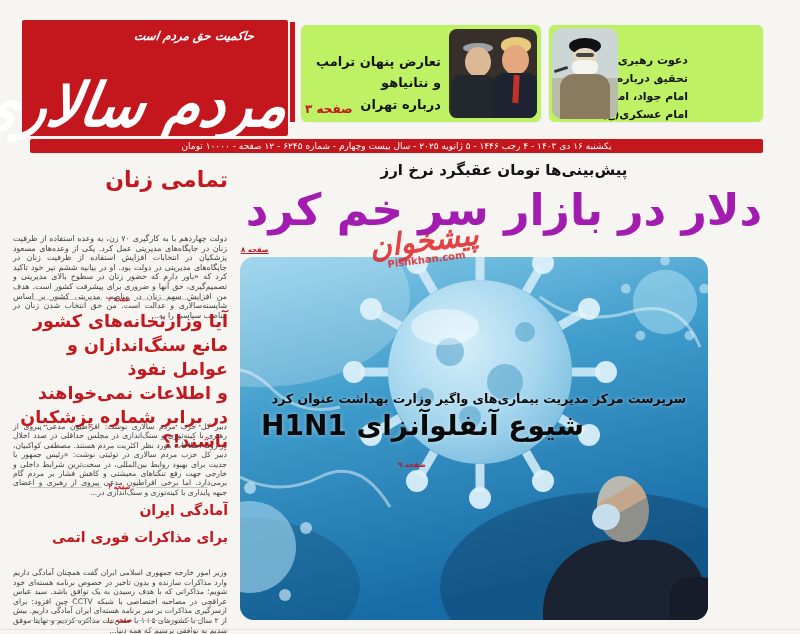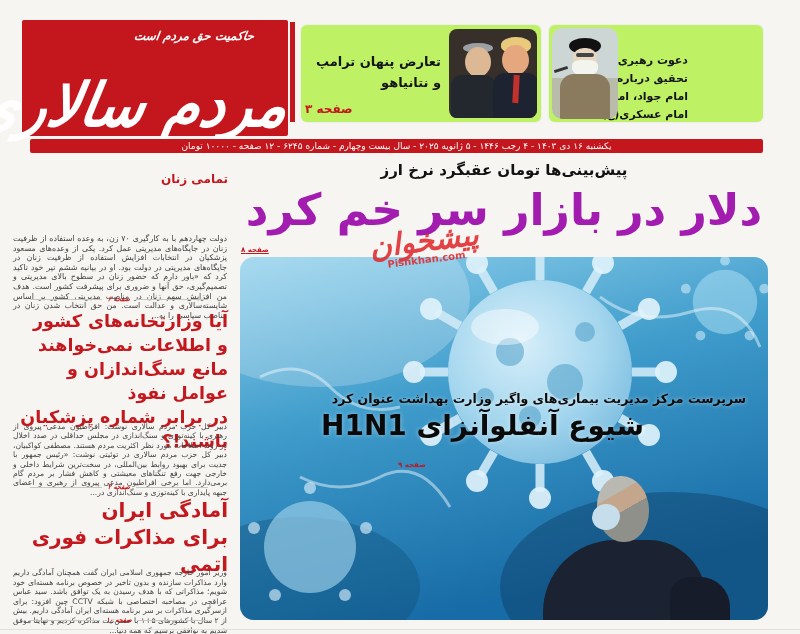--- a/index.html
+++ b/index.html
@@ -51,42 +51,42 @@
   .lead-headline{left:240px;top:180px;width:528px;text-align:center;font-size:44px;font-weight:bold;
                  color:#a21caf;letter-spacing:-1px;line-height:1.35;z-index:2;}
   .lead-page{left:241px;top:246px;font-size:7px;color:#c3161d;font-weight:bold;z-index:3;text-decoration:underline;}
 
   
   .watermark{left:370px;top:226px;z-index:6;transform:rotate(-7deg);text-align:center;opacity:.88;direction:ltr;}
   .wm-fa{font-size:30px;font-weight:bold;font-style:italic;color:#e02a2e;line-height:1;}
   .wm-en{font-size:10px;font-weight:bold;color:#e02a2e;margin-top:-2px;}
 
   
-  .main-photo{left:240px;top:257px;width:528px;height:363px;border-radius:14px;overflow:hidden;z-index:1;}
+  .main-photo{left:240px;top:257px;width:468px;height:363px;border-radius:14px;overflow:hidden;z-index:1;}
   .ph-kicker{position:absolute;top:134px;right:22px;font-size:12.5px;font-weight:bold;color:#0a0a0a;
              text-shadow:0 0 4px rgba(255,255,255,.55);z-index:4;}
   .ph-headline{position:absolute;top:152px;right:124px;font-size:28px;font-weight:bold;color:#0a0a0a;
                text-shadow:0 0 5px rgba(255,255,255,.45);z-index:4;}
   .ph-page{position:absolute;top:204px;left:158px;font-size:7px;color:#c3161d;font-weight:bold;z-index:4;}
 
   
   .man{position:absolute;left:0;top:0;width:100%;height:100%;z-index:3;}
   .man-coat{position:absolute;left:303px;top:283px;width:164px;height:82px;background:#1b2231;
             border-radius:72px 58px 0 0/72px 62px 0 0;}
   .man-coat2{position:absolute;left:430px;top:320px;width:60px;height:45px;background:#161c29;border-radius:20px 30px 0 0;}
   .man-head{position:absolute;left:357px;top:219px;width:52px;height:66px;border-radius:46% 54% 48% 52%;
             background:linear-gradient(150deg,#b9b9b2 0 30%,#c3a68b 30% 52%,#90908a 52%);}
   .man-mask{position:absolute;left:352px;top:247px;width:28px;height:26px;border-radius:50%;
             background:#c6deec;transform:rotate(-12deg);}
 
   
   .art-title{left:10px;width:218px;text-align:right;color:#c4181f;font-weight:bold;}
-  .t1{top:166px;font-size:12px;line-height:27px;}
+  .t1{top:166px;font-size:22px;line-height:27px;}
   .t2{top:309px;font-size:17.5px;line-height:24px;}
-  .t3{top:497px;font-size:20px;line-height:27px;}
+  .t3{top:497px;font-size:14px;line-height:27px;}
   .art-body{left:13px;width:214px;text-align:justify;color:#414141;margin-top:11px;}
   .b1{top:223px;font-size:7.9px;line-height:9.6px;}
   .b2{top:411px;font-size:7.6px;line-height:9.4px;}
   .b3{top:557px;font-size:7.6px;line-height:9.6px;}
   .divider{left:30px;width:178px;display:flex;align-items:center;gap:6px;color:#c3161d;
            font-size:6.5px;font-weight:bold;font-style:italic;}
   .divider::before,.divider::after{content:"";flex:1;border-top:1px solid #c9c5c0;}
   .d1{top:295px;} .d2{top:483px;} .d3{top:616px;}
 
   .footer-line{left:0;top:629px;width:800px;height:1px;background:#e3e0db;}
@@ -98,20 +98,21 @@
 
   <div class="abs logo-box">
     <div class="logo-tagline">حاکمیت حق مردم است</div>
     <div class="logo-name">مردم سالاری</div>
   </div>
   <div class="abs red-vbar"></div>
 
   <div class="abs tbox box-trump">
     <div class="tbox-title">
       <div>تعارض پنهان ترامپ و نتانیاهو</div>
+      <div>درباره تهران</div>
     </div>
     <div class="tbox-page">صفحه ۳</div>
     <div class="tbox-photo photo-trump">
       <div class="abs bibi-hair"></div>
       <div class="abs pt-head bibi-head"></div>
       <div class="abs bibi-body"></div>
       <div class="abs trump-hair"></div>
       <div class="abs pt-head trump-face"></div>
       <div class="abs trump-body"></div>
       <div class="abs trump-tie"></div>
@@ -244,22 +245,22 @@
   <div class="abs art-title t1">
     <div>تمامی زنان</div>
   </div>
   <div class="abs art-body b1">دولت چهاردهم با به کارگیری ۷۰ زن، به وعده استفاده از ظرفیت زنان در جایگاه‌های مدیریتی عمل کرد. یکی از وعده‌های مسعود پزشکیان در انتخابات افزایش استفاده از ظرفیت زنان در جایگاه‌های مدیریتی در دولت بود. او در بیانیه ششم تیر خود تاکید کرد که «باور دارم که حضور زنان در سطوح بالای مدیریتی و تصمیم‌گیری، حق آنها و ضروری برای پیشرفت کشور است. هدف من افزایش سهم زنان در مناصب مدیریتی کشور بر اساس شایسته‌سالاری و عدالت است. من حق انتخاب شدن زنان در مناصب سیاسی را به...</div>
   <div class="abs divider d1">
     <span>صفحه ۶</span>
   </div>
 
   <div class="abs art-title t2">
     <div>آیا وزارتخانه‌های کشور</div>
+    <div>مانع سنگ‌اندازان و عوامل نفوذ</div>
     <div>و اطلاعات نمی‌خواهند</div>
-    <div>مانع سنگ‌اندازان و عوامل نفوذ</div>
     <div>در برابر شماره پزشکیان باشند!؟</div>
   </div>
   <div class="abs art-body b2">دبیر کل حزب مردم سالاری نوشت: افراطیون مدعی پیروی از رهبری با کینه‌توزی و سنگ‌اندازی در مجلس حداقلی در صدد اخلال در روند اصلاحات مورد نظر اکثریت مردم هستند. مصطفی کواکبیان، دبیر کل حزب مردم سالاری در توئیتی نوشت: «رئیس جمهور با جدیت برای بهبود روابط بین‌المللی، در سخت‌ترین شرایط داخلی و خارجی جهت رفع تنگناهای معیشتی و کاهش فشار بر مردم گام برمی‌دارد. اما برخی افراطیون مدعی پیروی از رهبری و اعضای جبهه پایداری با کینه‌توزی و سنگ‌اندازی در...</div>
   <div class="abs divider d2">
     <span>صفحه ۲</span>
   </div>
 
   <div class="abs art-title t3">
     <div>آمادگی ایران</div>
     <div>برای مذاکرات فوری اتمی</div>

